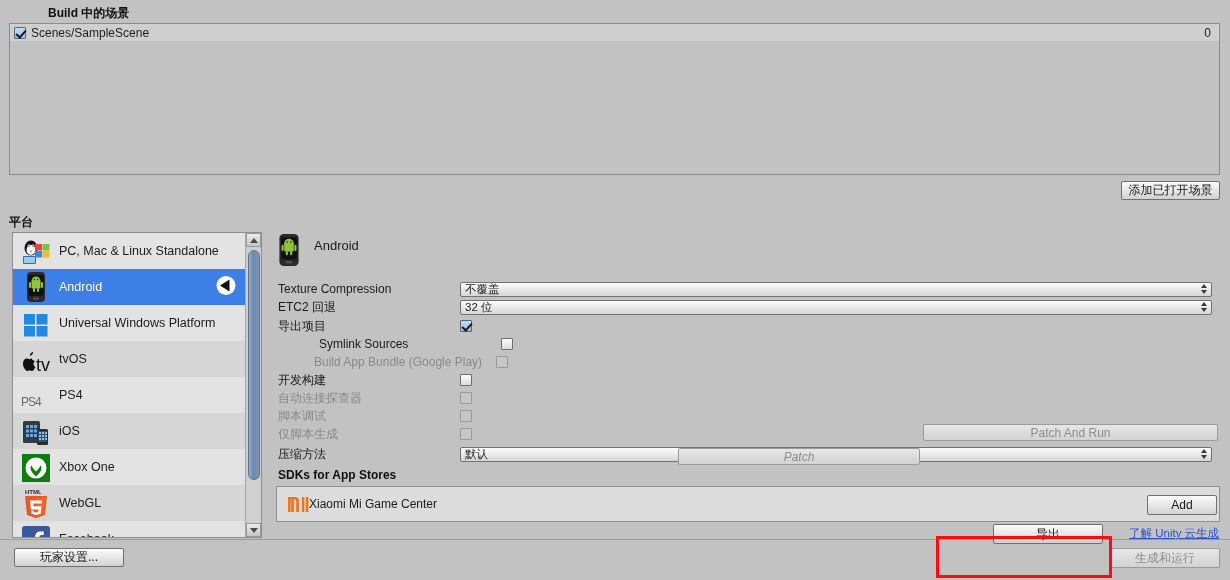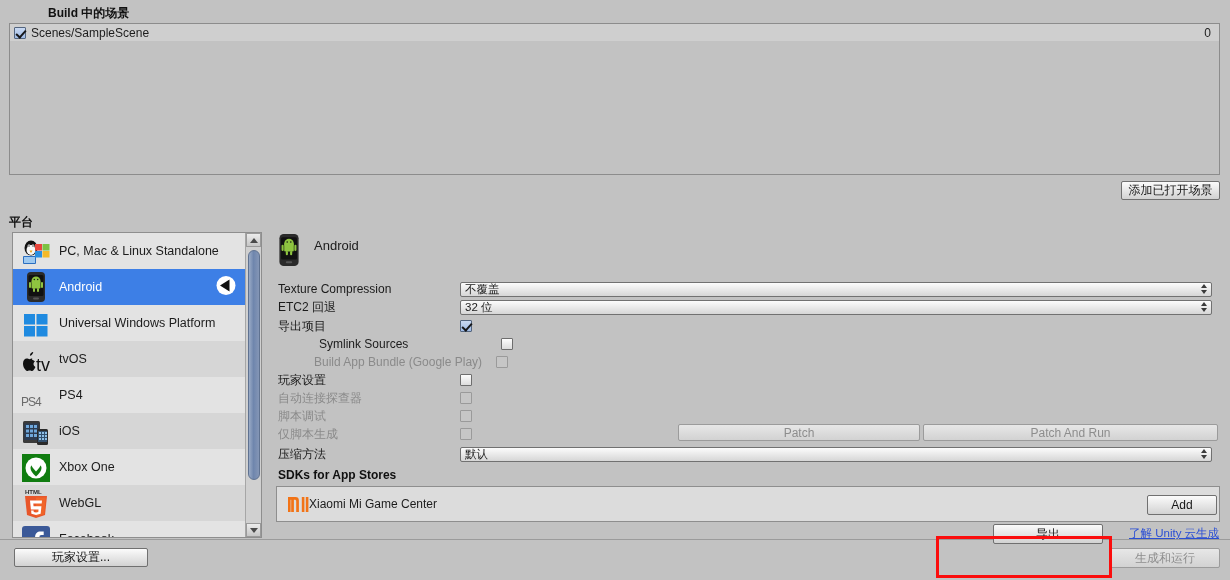--- a/index.html
+++ b/index.html
@@ -49,25 +49,25 @@
     box-sizing:border-box;
     border:1px solid #707070;border-radius:2px;
     background:linear-gradient(#fbfbfb,#d2d2d2);
     display:flex;align-items:center;justify-content:center;
     font-size:12px;color:#151515;cursor:default;
     height:18px;
   }
   .btn.dis{color:#8d8d8d;border-color:#9b9b9b;background:linear-gradient(#e7e7e7,#d2d2d2);}
 
   #add-open-scenes{left:1121px;top:181px;width:99px;height:19px;}
-  #player-settings{left:14px;top:548px;width:134px;height:19px;}
+  #player-settings{left:14px;top:548px;width:110px;height:19px;}
   #sdk-add{left:1147px;top:495px;width:70px;height:20px;}
   #export-btn{left:993px;top:524px;width:110px;height:20px;}
   #buildrun-btn{left:1110px;top:548px;width:110px;height:20px;}
-  #patch-btn{left:678px;top:424px;width:242px;height:17px;}
+  #patch-btn{left:678px;top:448px;width:242px;height:17px;font-style:italic;}
   #patchrun-btn{left:923px;top:424px;width:295px;height:17px;}
 
   
   #platform-title{left:9px;top:214px;}
   #platform-box{
     left:12px;top:232px;width:250px;height:306px;
     border:1px solid #8e8e8e;box-sizing:border-box;background:#dedede;
     overflow:hidden;
   }
   #platform-list{position:absolute;left:0;top:0;width:232px;}
@@ -382,21 +382,21 @@
       <span class="rlabel">Symlink Sources</span>
       <span class="cb"></span>
     </div>
 
     <div class="row" style="top:121px;margin-left:36px;">
       <span class="rlabel dim">Build App Bundle (Google Play)</span>
       <span class="cb dis"></span>
     </div>
 
     <div class="row" style="top:139px;">
-      <span class="rlabel">玩家设置</span>
+      <span class="rlabel">开发构建</span>
       <span class="cb"></span>
     </div>
 
     <div class="row" style="top:157px;">
       <span class="rlabel dim">自动连接探查器</span>
       <span class="cb dis"></span>
     </div>
 
     <div class="row" style="top:175px;">
       <span class="rlabel dim">脚本调试</span>

